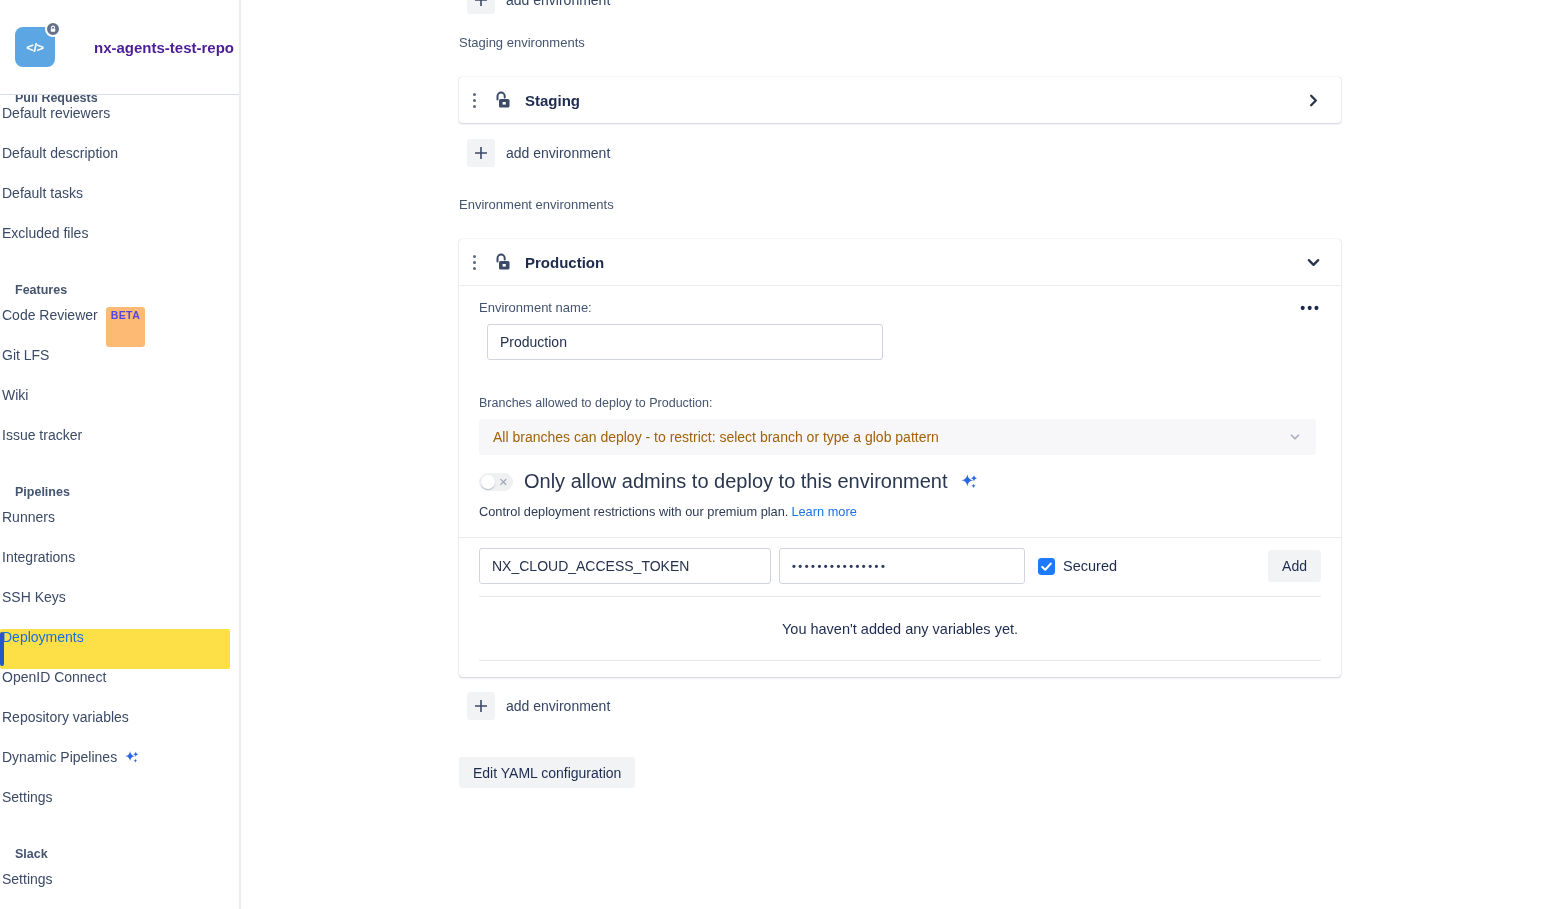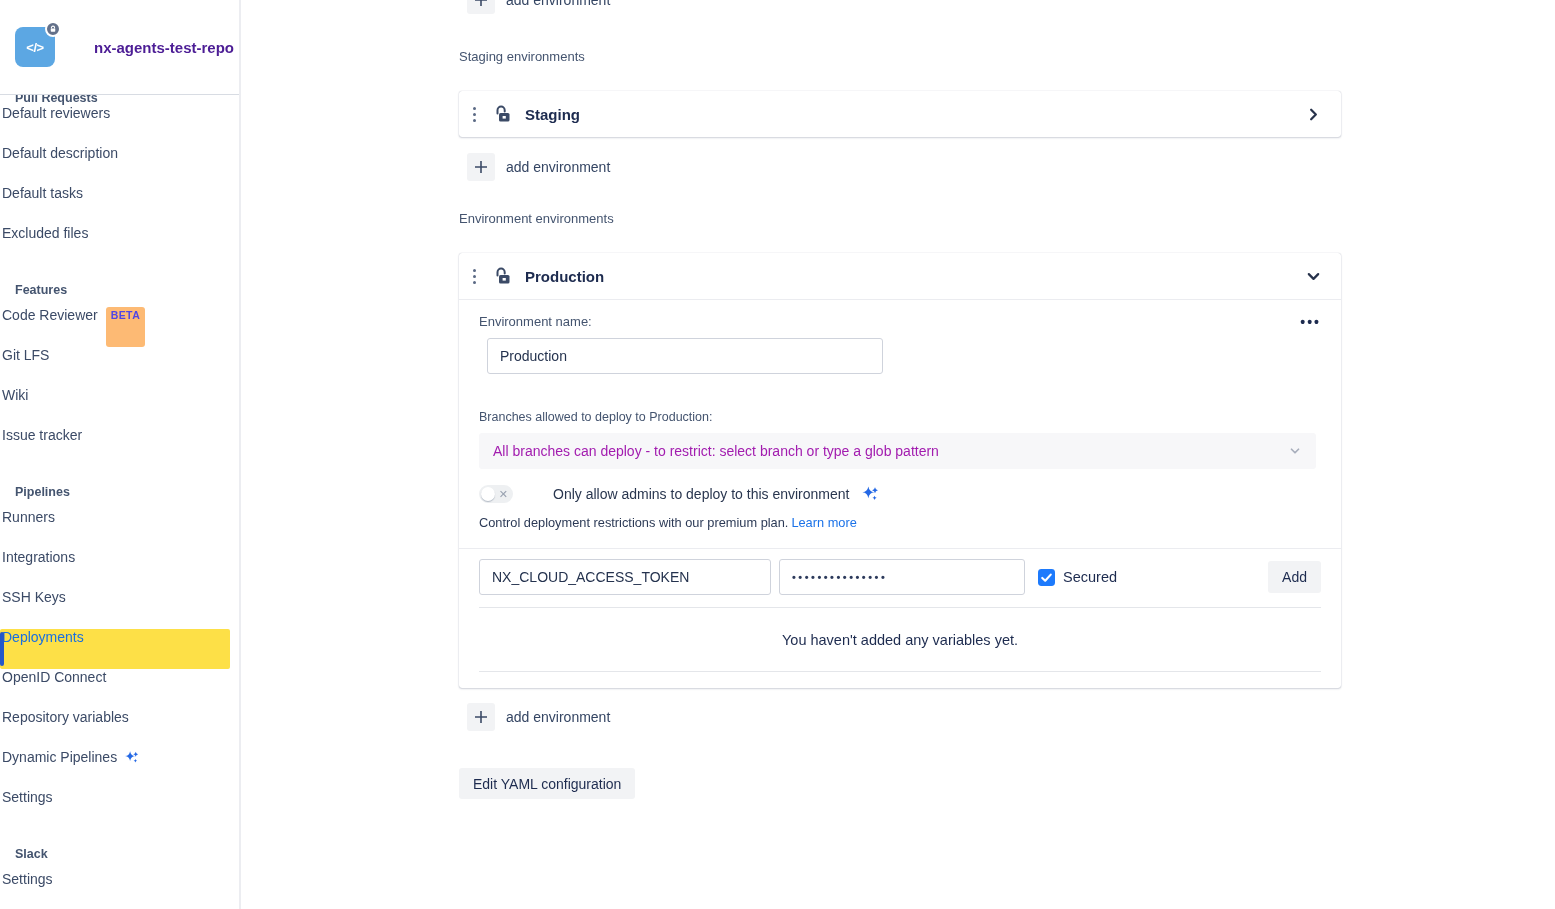--- a/index.html
+++ b/index.html
@@ -35,21 +35,21 @@
 
   
   .content { flex:1; padding-left:218px; overflow:hidden; }
   .col { width:882px; }
   .add-env { display:flex; align-items:center; gap:11px; height:28px; margin-left:8px;
     color:#344563; font-size:14px; cursor:pointer; width:max-content; background:none; border:none;
     font-family:inherit; }
   .add-env .plus { width:28px; height:28px; background:#f2f3f5; border-radius:3px;
     display:flex; align-items:center; justify-content:center; flex-shrink:0; }
   .top-cut { margin-top:-14px; }
-  .section-label { font-size:13px; color:#44546f; margin-top:35px; height:16px; }
+  .section-label { font-size:13px; color:#44546f; margin-top:21px; height:16px; }
   .env-card { background:#fff; border-radius:3px;
     box-shadow:0 1px 2px rgba(9,30,66,0.18), 0 0 1px rgba(9,30,66,0.30); }
   .card-staging { margin-top:26px; }
   .card-production { margin-top:26px; }
   .card-header { height:46px; display:flex; align-items:center; padding:0 18px 0 12px; }
   .card-production .card-header { height:47px; border-bottom:1px solid #ebecf0; }
   .drag-handle { display:flex; flex-direction:column; gap:3px; padding:4px 2px; cursor:grab; }
   .drag-handle i { width:3px; height:3px; border-radius:50%; background:#5a6984; display:block; }
   .lock-icon { margin-left:15px; display:flex; }
   .env-title { margin-left:12px; font-size:15px; font-weight:700; color:#1d2b4f; }
@@ -60,28 +60,28 @@
   .env-name-row { display:flex; align-items:center; justify-content:space-between; padding-top:14px; }
   .field-label { font-size:13px; color:#44546f; }
   .meatball { background:none; border:none; cursor:pointer; color:#1d2b4f; font-size:14px;
     font-weight:700; letter-spacing:2px; line-height:10px; }
   .text-input { height:36px; border:1px solid #cfd3dc; border-radius:3px; padding:0 12px;
     font-size:14px; color:#24324e; font-family:inherit; outline:none; background:#fff; }
   .env-name-input { display:block; margin:9px 0 0 8px; width:396px; }
   .branches-label { margin-top:36px; font-size:12.5px; color:#44546f; }
   .select { margin-top:9px; height:36px; width:837px; background:#f7f7f9; border-radius:3px;
     display:flex; align-items:center; justify-content:space-between; padding:0 14px;
-    color:#a21caf; font-size:14px; cursor:pointer; }
+    color:#a16207; font-size:14px; cursor:pointer; }
   .toggle-row { margin-top:15px; display:flex; align-items:center; gap:11px; }
   .toggle { position:relative; width:34px; height:18px; border-radius:9px; background:#eef0f2;
     flex-shrink:0; cursor:pointer; }
   .toggle .knob { position:absolute; left:2px; top:2px; width:14px; height:14px; border-radius:50%;
     background:#fff; box-shadow:0 1px 1px rgba(9,30,66,0.25); }
   .toggle .x { position:absolute; right:5px; top:2px; font-size:11px; color:#98a1b0; line-height:14px; }
-  .toggle-label { font-size:14px; color:#29364f;margin-left:29px; }
+  .toggle-label { font-size:20px; color:#29364f; }
   .premium-line { margin-top:11px; font-size:12.8px; color:#2c3a56; }
   .premium-line a { color:#1b72e8; text-decoration:none; font-weight:500; margin-left:3px; cursor:pointer; }
   .card-sep { margin:18px -20px 0 -20px; border-top:1px solid #ebecf0; }
   .vars-heading { margin-top:17px; font-size:14.5px; font-weight:700; color:#1d2b4f; }
   .vars-row { margin-top:10px; display:flex; align-items:center; }
   .var-name { width:292px; }
   .var-value { width:246px; margin-left:8px; letter-spacing:2.5px; font-size:11px; font-weight:700;
     color:#2c3a5b; }
   .checkbox { margin-left:13px; display:flex; flex-shrink:0; cursor:pointer; }
   .secured-label { margin-left:8px; font-size:14.5px; color:#1d2b4f; }

